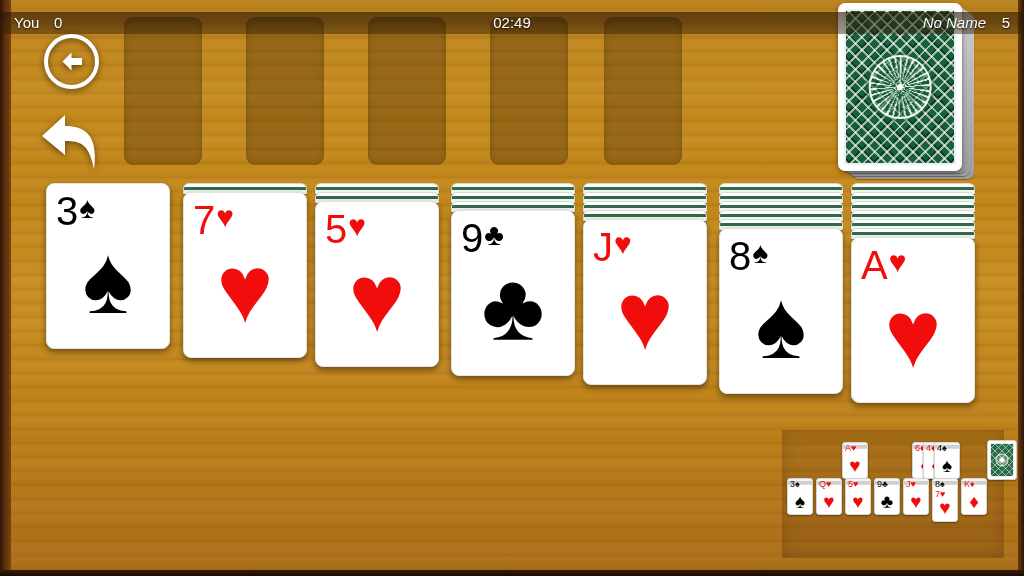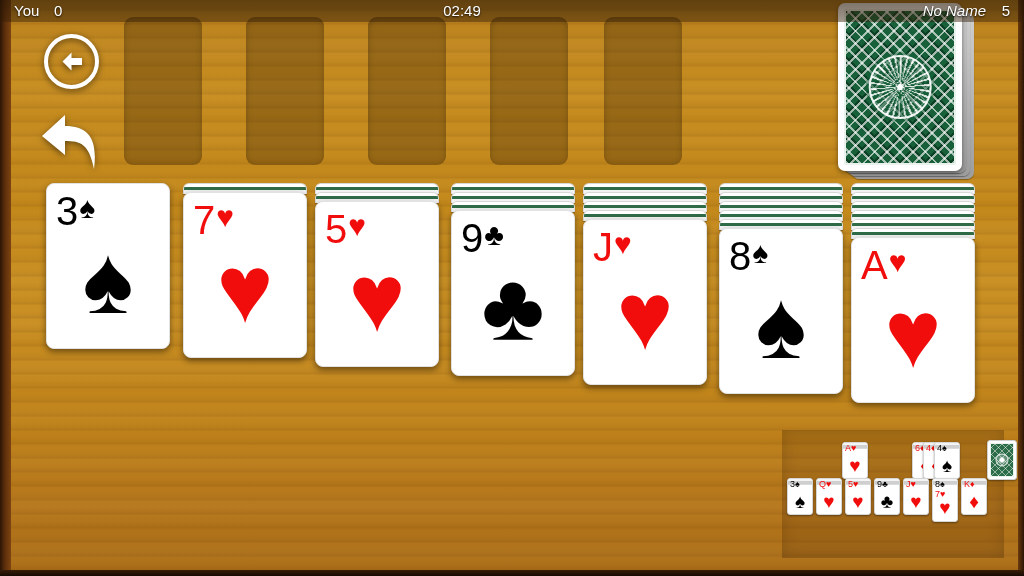--- a/index.html
+++ b/index.html
@@ -37,33 +37,33 @@
     position:absolute; left:0; bottom:0; width:1024px; height:6px;
     background:linear-gradient(180deg,#3a1d07 0%,#150a02 100%);
   }
   #edge-right {
     position:absolute; right:0; top:0; width:6px; height:576px;
     background:linear-gradient(270deg,#2b1505 0%,#6a3a0d 100%);
   }
 
   
   #header {
-    position:absolute; left:0; top:0; width:1024px; height:22px;
+    position:absolute; left:0; top:12px; width:1024px; height:22px;
     background:linear-gradient(180deg,rgba(40,22,4,0.62),rgba(52,29,6,0.45));
     z-index:40;
   }
   .hdr-txt {
     position:absolute; top:2px;
     color:#ffffff; font-size:15px; line-height:18px;
     text-shadow:0 1px 2px rgba(0,0,0,0.85);
     white-space:nowrap;
   }
   #hdr-you      { left:14px; }
   #hdr-youscore { left:54px; }
-  #hdr-timer    { left:0; width:924px; text-align:center; }
+  #hdr-timer    { left:0; width:1024px; text-align:center; }
   #hdr-opp      { right:38px;font-style:italic; }
   #hdr-oppscore { right:14px; }
 
   
   #btn-back {
     position:absolute; left:44px; top:34px; width:55px; height:55px;
     border:4px solid #fff; border-radius:50%;
     z-index:35; cursor:pointer;
     filter:drop-shadow(0 2px 3px rgba(0,0,0,0.55));
   }

